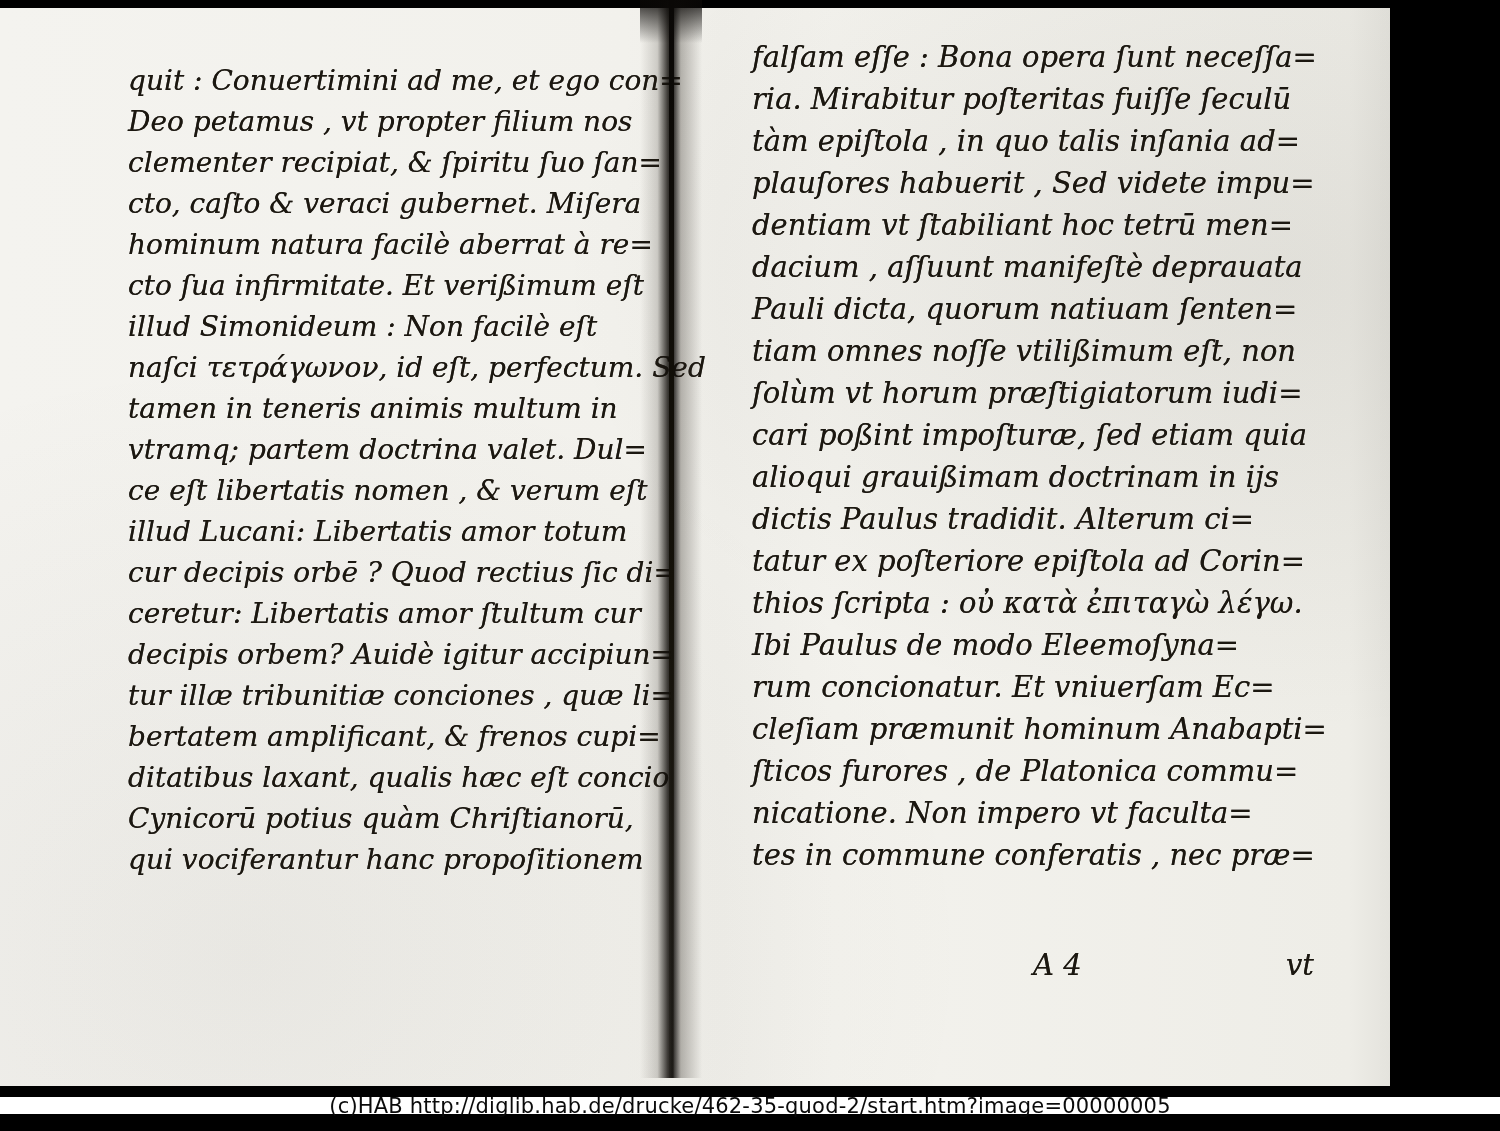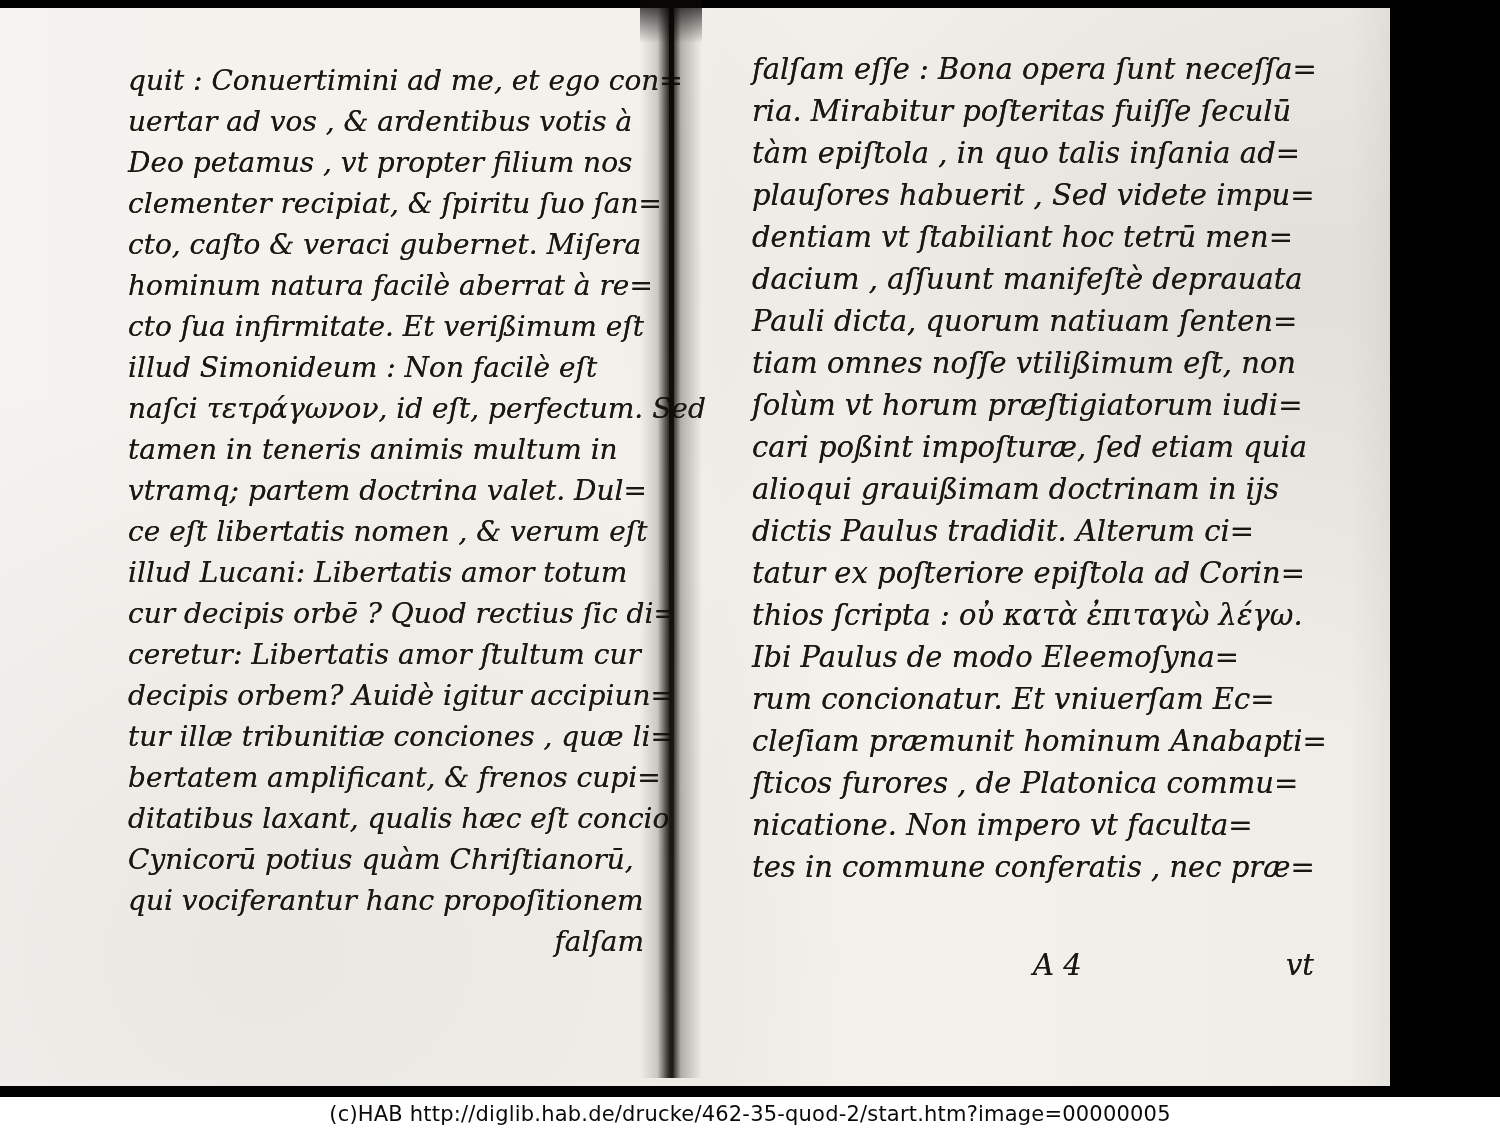--- a/index.html
+++ b/index.html
@@ -55,21 +55,21 @@
   }
   .left-text {
     left: 128px;
     top: 52px;
     width: 516px;
     font-size: 28px;
     line-height: 41px;
   }
   .right-text {
     left: 752px;
-    top: 40px;
+    top: 28px;
     width: 562px;
     font-size: 29px;
     line-height: 42px;
   }
   .line {
     white-space: nowrap;
   }
   .catchword-line {
     text-align: right;
     white-space: nowrap;
@@ -83,21 +83,21 @@
   }
   .catchword-right {
     margin-left: auto;
   }
   
   .caption-bar {
     position: absolute;
     left: 0;
     top: 1097px;
     width: 1500px;
-    height: 34px;
+    height: 17px;
     background: #ffffff;
     display: flex;
     align-items: center;
     justify-content: center;
   }
   .caption-text {
     font-family: "DejaVu Sans", "Liberation Sans", sans-serif;
     font-style: normal;
     font-size: 21px;
     color: #0a0a0a;
@@ -106,21 +106,20 @@
 </style>
 </head>
 <body>
 
 <div class="stage">
 
   <div class="scan">
 
     <div class="page-text left-text">
         <div class="line">quit : Conuertimini ad me, et ego con=</div>
-        <div class="line">uertar ad vos , &amp; ardentibus votis à</div>
         <div class="line">Deo petamus , vt propter filium nos</div>
         <div class="line">clementer recipiat, &amp; ſpiritu ſuo ſan=</div>
         <div class="line">cto, caſto &amp; veraci gubernet.  Miſera</div>
         <div class="line">hominum natura facilè aberrat à re=</div>
         <div class="line">cto ſua infirmitate. Et verißimum eſt</div>
         <div class="line">illud Simonideum :  Non facilè eſt</div>
         <div class="line">naſci τετράγωνον, id eſt, perfectum. Sed</div>
         <div class="line">tamen in teneris animis multum in</div>
         <div class="line">vtramq; partem doctrina valet.  Dul=</div>
         <div class="line">ce eſt libertatis nomen , &amp; verum eſt</div>
@@ -128,23 +127,20 @@
         <div class="line">cur decipis orbē ?  Quod rectius ſic di=</div>
         <div class="line">ceretur: Libertatis amor ſtultum cur</div>
         <div class="line">decipis orbem?  Auidè igitur accipiun=</div>
         <div class="line">tur illæ tribunitiæ conciones , quæ li=</div>
         <div class="line">bertatem amplificant, &amp; frenos cupi=</div>
         <div class="line">ditatibus laxant, qualis hæc eſt concio</div>
         <div class="line">Cynicorū potius quàm Chriſtianorū,</div>
         <div class="line">qui vociferantur hanc propoſitionem</div>
       </div>
 
-    <div class="page-text left-text" style="top: 913px;">
-      <div class="catchword-line">falſam</div>
-    </div>
 
     <div class="page-text right-text">
         <div class="line">falſam eſſe :  Bona opera ſunt  neceſſa=</div>
         <div class="line">ria. Mirabitur poſteritas fuiſſe ſeculū</div>
         <div class="line">tàm epiſtola , in quo talis inſania ad=</div>
         <div class="line">plauſores habuerit ,  Sed videte impu=</div>
         <div class="line">dentiam vt ſtabiliant hoc  tetrū men=</div>
         <div class="line">dacium , aſſuunt  manifeſtè deprauata</div>
         <div class="line">Pauli dicta, quorum natiuam ſenten=</div>
         <div class="line">tiam omnes noſſe vtilißimum eſt, non</div>

